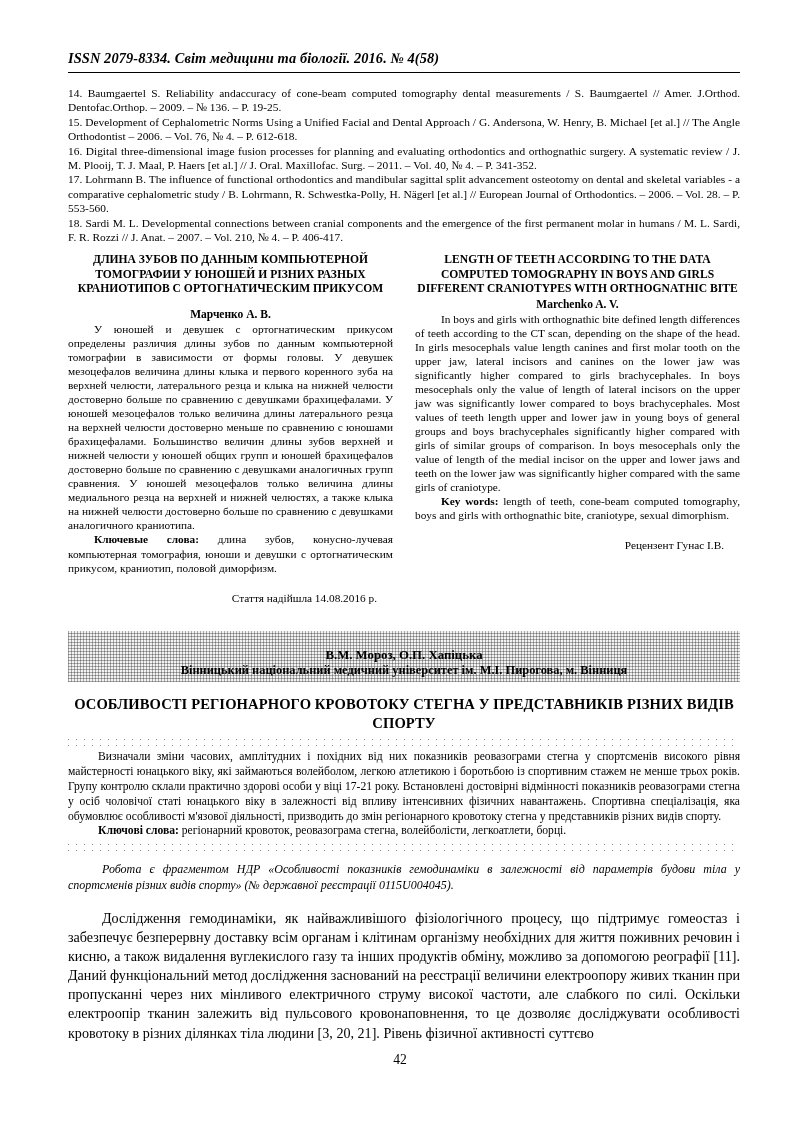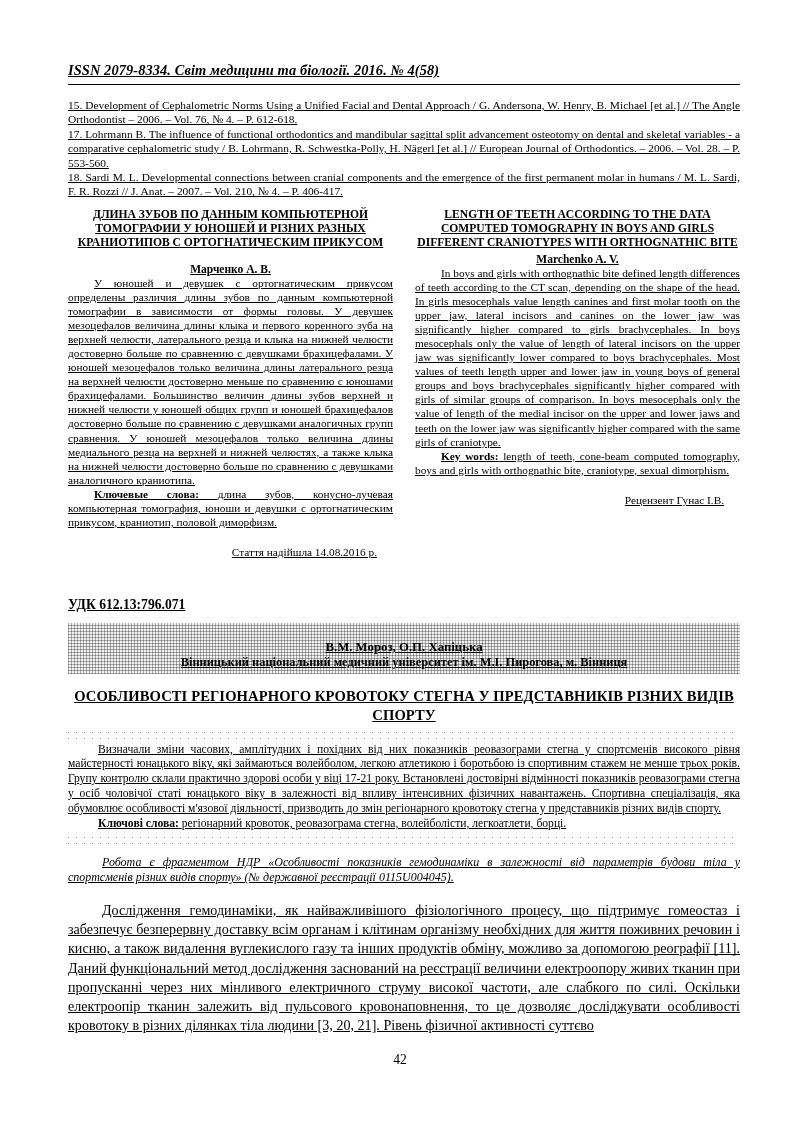--- a/index.html
+++ b/index.html
@@ -18,23 +18,22 @@
   .page {
     width: 800px;
     height: 1132px;
     position: relative;
     box-sizing: border-box;
     padding: 0;
   }
   .content {
     position: absolute;
     left: 68px;
-    top: 16px;
+    top: 4px;
     width: 672px;
-    text-decoration: underline;
   }
 
   
   .runhead {
     margin-top: 47px;
     font-style: italic;
     font-weight: bold;
     font-size: 14.4px;
     letter-spacing: 0.1px;
     line-height: 1.1;
@@ -223,21 +222,23 @@
 </head>
 <body>
 
 <div class="page">
   <div class="content">
 
     <div class="runhead">ISSN 2079-8334. Світ медицини та біології. 2016. № 4(58)</div>
     <div class="runhead-rule"></div>
 
     <div class="refs">
+      <p>14. Baumgaertel S. Reliability andaccuracy of cone-beam computed tomography dental measurements / S. Baumgaertel // Amer. J.Orthod. Dentofac.Orthop. – 2009. – № 136. – P. 19-25.</p>
       <p>15. Development of Cephalometric Norms Using a Unified Facial and Dental Approach / G. Andersona, W. Henry, B. Michael [et al.] // The Angle Orthodontist – 2006. – Vol. 76, № 4. – P. 612-618.</p>
+      <p>16. Digital three-dimensional image fusion processes for planning and evaluating orthodontics and orthognathic surgery. A systematic review / J. M. Plooij, T. J. Maal, P. Haers [et al.] // J. Oral. Maxillofac. Surg. – 2011. – Vol. 40, № 4. – P. 341-352.</p>
       <p>17. Lohrmann B. The influence of functional orthodontics and mandibular sagittal split advancement osteotomy on dental and skeletal variables - a comparative cephalometric study / B. Lohrmann, R. Schwestka-Polly, H. Nägerl [et al.] // European Journal of Orthodontics. – 2006. – Vol. 28. – P. 553-560.</p>
       <p>18. Sardi M. L. Developmental connections between cranial components and the emergence of the first permanent molar in humans / M. L. Sardi, F. R. Rozzi // J. Anat. – 2007. – Vol. 210, № 4. – P. 406-417.</p>
     </div>
 
 
     <div class="abstracts">
 
       <div class="col">
         <p class="abs-title">ДЛИНА ЗУБОВ ПО ДАННЫМ КОМПЬЮТЕРНОЙ ТОМОГРАФИИ У ЮНОШЕЙ И РІЗНИХ РАЗНЫХ КРАНИОТИПОВ С ОРТОГНАТИЧЕСКИМ ПРИКУСОМ</p>
         <p class="abs-author">Марченко А. В.</p>
@@ -249,21 +250,20 @@
       <div class="col">
         <p class="abs-title">LENGTH OF TEETH ACCORDING TO THE DATA COMPUTED TOMOGRAPHY IN BOYS AND GIRLS DIFFERENT CRANIOTYPES WITH ORTHOGNATHIC BITE</p>
         <p class="abs-author tight">Marchenko A. V.</p>
         <p class="abs-body">In boys and girls with orthognathic bite defined length differences of teeth according to the CT scan, depending on the shape of the head. In girls mesocephals value length canines and first molar tooth on the upper jaw, lateral incisors and canines on the lower jaw was significantly higher compared to girls brachycephales. In boys mesocephals only the value of length of lateral incisors on the upper jaw was significantly lower compared to boys brachycephales. Most values of teeth length upper and lower jaw in young boys of general groups and boys brachycephales significantly higher compared with girls of similar groups of comparison. In boys mesocephals only the value of length of the medial incisor on the upper and lower jaws and teeth on the lower jaw was significantly higher compared with the same girls of craniotype.</p>
         <p class="abs-keywords"><b>Key words:</b> <span>length of teeth, cone-beam computed tomography, boys and girls with orthognathic bite, craniotype, sexual dimorphism.</span></p>
         <p class="abs-foot">Рецензент Гунас І.В.</p>
       </div>
 
     </div>
 
-    <div class="udc">УДК 612.13:796.071</div>
 
     <div class="authorblock">
       <div class="names">В.М. Мороз,  О.П. Хапіцька</div>
       <div class="affil">Вінницький національний медичний університет ім. М.І. Пирогова, м. Вінниця</div>
     </div>
 
     <div class="art-title">ОСОБЛИВОСТІ РЕГІОНАРНОГО КРОВОТОКУ СТЕГНА У ПРЕДСТАВНИКІВ РІЗНИХ ВИДІВ СПОРТУ</div>
 
     <div class="zigzag"></div>
 

